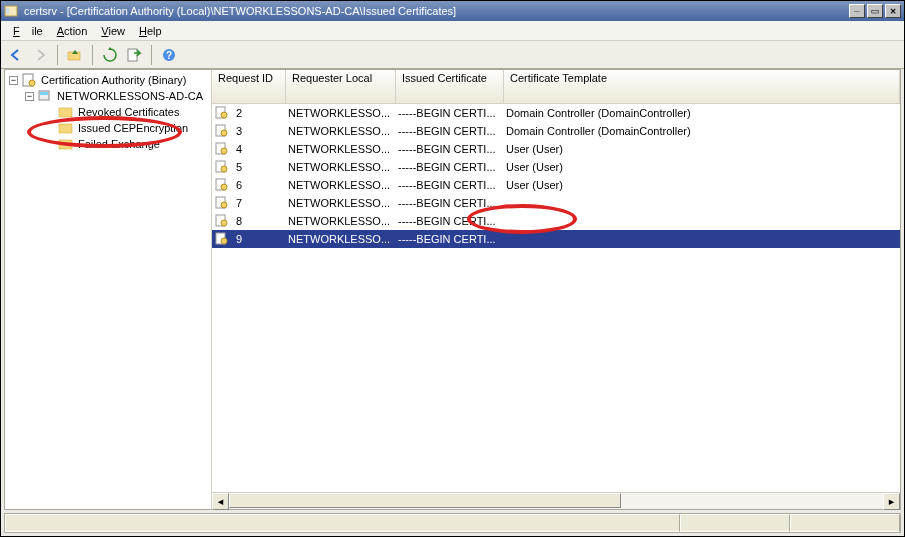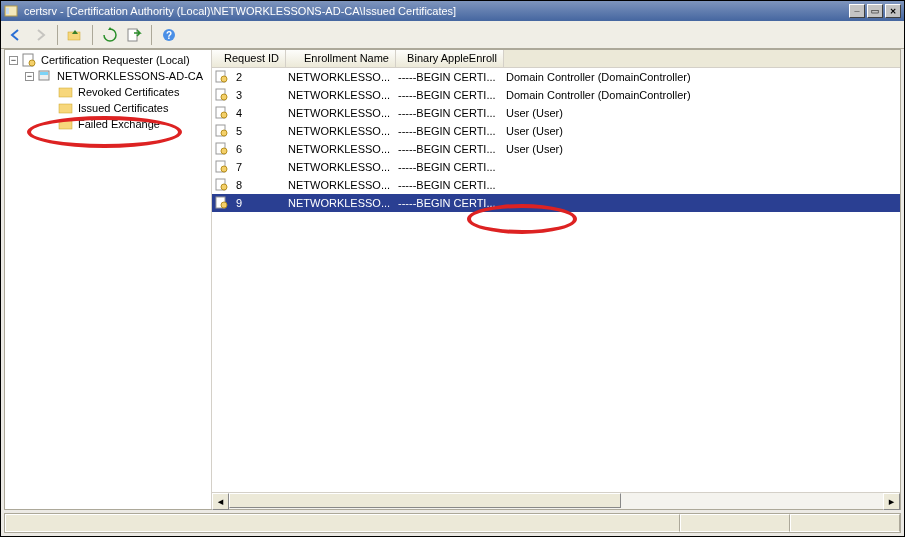--- a/index.html
+++ b/index.html
@@ -29,21 +29,21 @@
   .tree { width:207px; border-right:1px solid #d4d0c8; padding:2px 0; overflow:hidden; }
   .tree-node { display:flex; align-items:center; height:16px; padding-left:4px; white-space:nowrap;}
   .tree-node .exp { width:9px; height:9px; border:1px solid #919191; background:#fff; margin-right:3px; display:flex; align-items:center; justify-content:center; font-size:9px; line-height:1; cursor:default;}
   .tree-node .exp-placeholder { width:15px; display:inline-block;}
   .tree-node .ticon { width:16px; height:14px; margin-right:2px; display:inline-flex; align-items:center; justify-content:center;}
   .tree-node .lbl { padding:0 2px; }
   .tree-indent-1 { padding-left:20px; }
   .tree-indent-2 { padding-left:38px; }
 
   .listwrap { flex:1; display:flex; flex-direction:column; position:relative;}
-  .list-headers { height:18px; display:flex; background:#ece9d8; border-bottom:1px solid #d4d0c8;text-align:right; }
+  .list-headers { height:34px; display:flex; background:#ece9d8; border-bottom:1px solid #d4d0c8; }
   .list-headers .col { border-right:1px solid #d4d0c8; padding:2px 6px; white-space:nowrap; overflow:hidden; background:linear-gradient(#fdfdfb,#ece9d8);}
   .list-body { flex:1; overflow:hidden; position:relative;}
   .row { display:flex; height:18px; align-items:center; }
   .row .cell { padding:1px 6px; white-space:nowrap; overflow:hidden; }
   .row .rowicon { width:16px; height:14px; margin-left:2px; display:inline-flex; align-items:center; justify-content:center;}
   .row.selected { background:#2a3f92; color:#fff; }
 
   .hscroll { height:17px; display:flex; background:#ece9d8; border-top:1px solid #d4d0c8;}
   .hscroll .sbtn { width:17px; height:17px; background:#ece9d8; border:1px solid #fff; border-right-color:#888; border-bottom-color:#888; display:flex; align-items:center; justify-content:center;}
   .hscroll .track { flex:1; background:#f4f3ee; position:relative; }
@@ -69,20 +69,26 @@
           <rect x="1" y="2" width="12" height="10" fill="#f4e9bb" stroke="#b59b4b"></rect>
           <rect x="2" y="4" width="3" height="6" fill="#cde"></rect>
         </svg>
     </span>
     <span class="title-text">certsrv - [Certification Authority (Local)\NETWORKLESSONS-AD-CA\Issued Certificates]</span>
     <span class="ctl min"></span>
     <span class="ctl max"></span>
     <span class="ctl close"></span>
   </div>
 
+  <div class="menubar">
+    <span><u>F</u><span></span>ile</span>
+    <span><u>A</u>ction</span>
+    <span><u>V</u>iew</span>
+    <span><u>H</u>elp</span>
+  </div>
 
   <div class="toolbar">
     <div class="tbtn">
         <svg viewBox="0 0 16 16">
           <path d="M10 3 L4 8 L10 13" fill="none" stroke="#2a6fd4" stroke-width="2"></path>
         </svg>
       </div>
     <div class="tbtn disabled">
         <svg viewBox="0 0 16 16">
           <path d="M6 3 L12 8 L6 13" fill="none" stroke="#888" stroke-width="2"></path>
@@ -120,21 +126,21 @@
   <div class="client">
     <div class="tree">
       <div class="tree-node">
         <span class="exp">−</span>
         <span class="ticon">
             <svg viewBox="0 0 16 16" class="cert-icon">
               <rect x="2" y="2" width="10" height="12"></rect>
               <circle cx="11" cy="11" r="3" fill="#f4d06a" stroke="#b89020"></circle>
             </svg>
           </span>
-        <span class="lbl">Certification Requester (Local)</span>
+        <span class="lbl">Certification Authority (Binary)</span>
       </div>
       <div class="tree-node tree-indent-1">
         <span class="exp">−</span>
         <span class="ticon">
             <svg viewBox="0 0 16 16">
               <rect x="2" y="3" width="10" height="9" fill="#eee" stroke="#888"></rect>
               <rect x="3" y="4" width="8" height="3" fill="#7bd3f7"></rect>
             </svg>
           </span>
         <span class="lbl">NETWORKLESSONS-AD-CA</span>
@@ -148,38 +154,39 @@
           </span>
         <span class="lbl">Revoked Certificates</span>
       </div>
       <div class="tree-node tree-indent-2">
         <span class="exp-placeholder"></span>
         <span class="ticon">
             <svg viewBox="0 0 16 16" class="folder-icon">
               <rect x="1" y="4" width="13" height="9"></rect>
             </svg>
           </span>
-        <span class="lbl">Issued Certificates</span>
+        <span class="lbl">Issued CEPEncryption</span>
       </div>
       <div class="tree-node tree-indent-2">
         <span class="exp-placeholder"></span>
         <span class="ticon">
             <svg viewBox="0 0 16 16" class="folder-icon">
               <rect x="1" y="4" width="13" height="9"></rect>
             </svg>
           </span>
         <span class="lbl">Failed Exchange</span>
       </div>
     </div>
 
     <div class="listwrap">
       <div class="list-headers">
         <div class="col" style="width:74px">Request ID</div>
-        <div class="col" style="width:110px">Enrollment Name</div>
-        <div class="col" style="width:108px">Binary AppleEnroll</div>
+        <div class="col" style="width:110px">Requester Local</div>
+        <div class="col" style="width:108px">Issued Certificate</div>
+        <div class="col" style="flex:1">Certificate Template</div>
       </div>
       <div class="list-body" id="list-body">
           <div class="row">
             <span class="rowicon">
               <svg viewBox="0 0 16 16">
                 <rect x="2" y="2" width="9" height="11" fill="#fff" stroke="#999"></rect>
                 <circle cx="10" cy="10" r="3" fill="#f4d06a" stroke="#b89020"></circle>
               </svg>
             </span>
             <span class="cell" style="width:52px">2</span>

